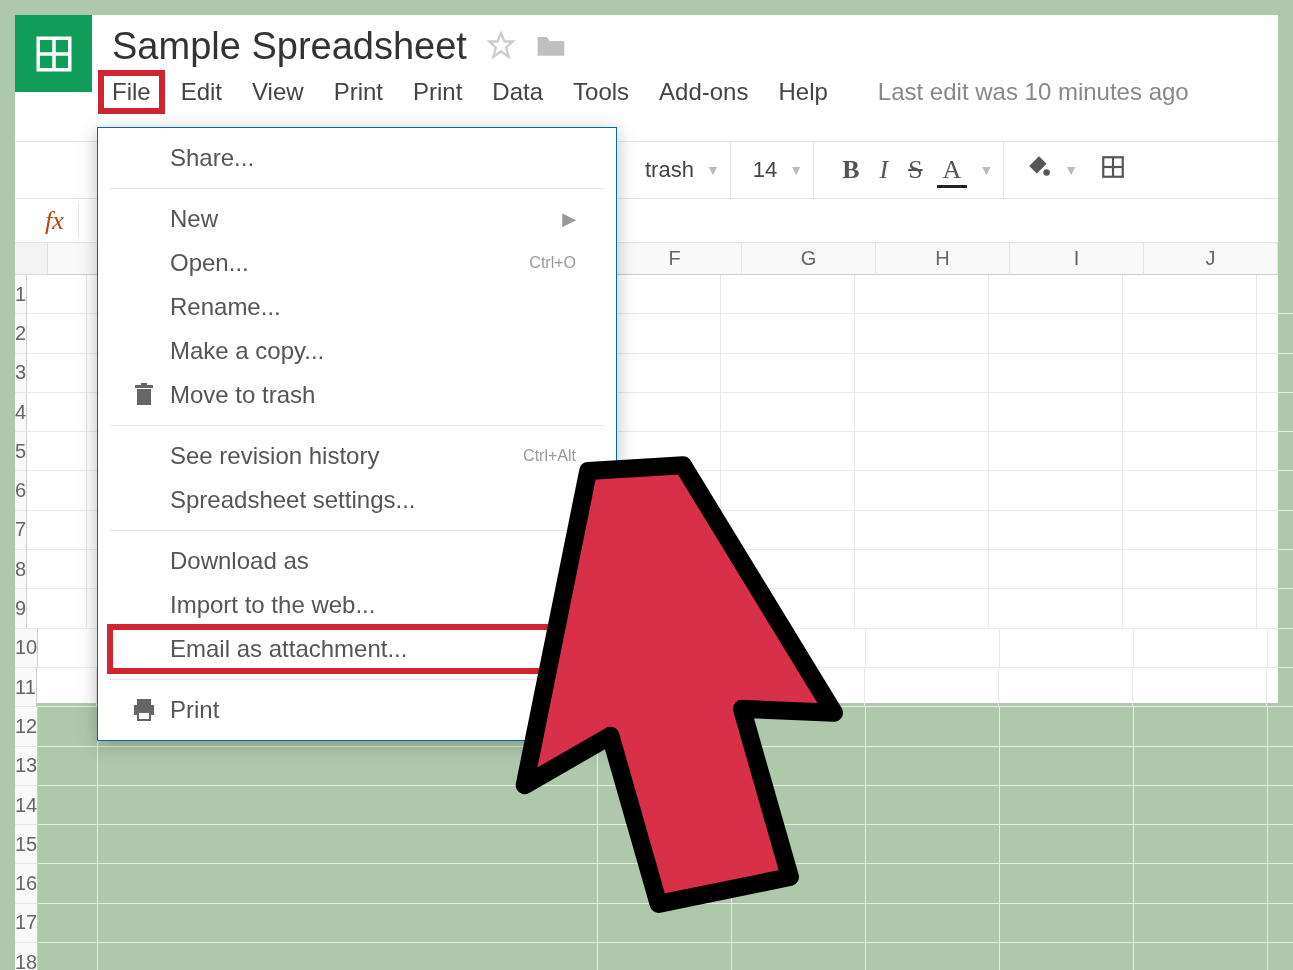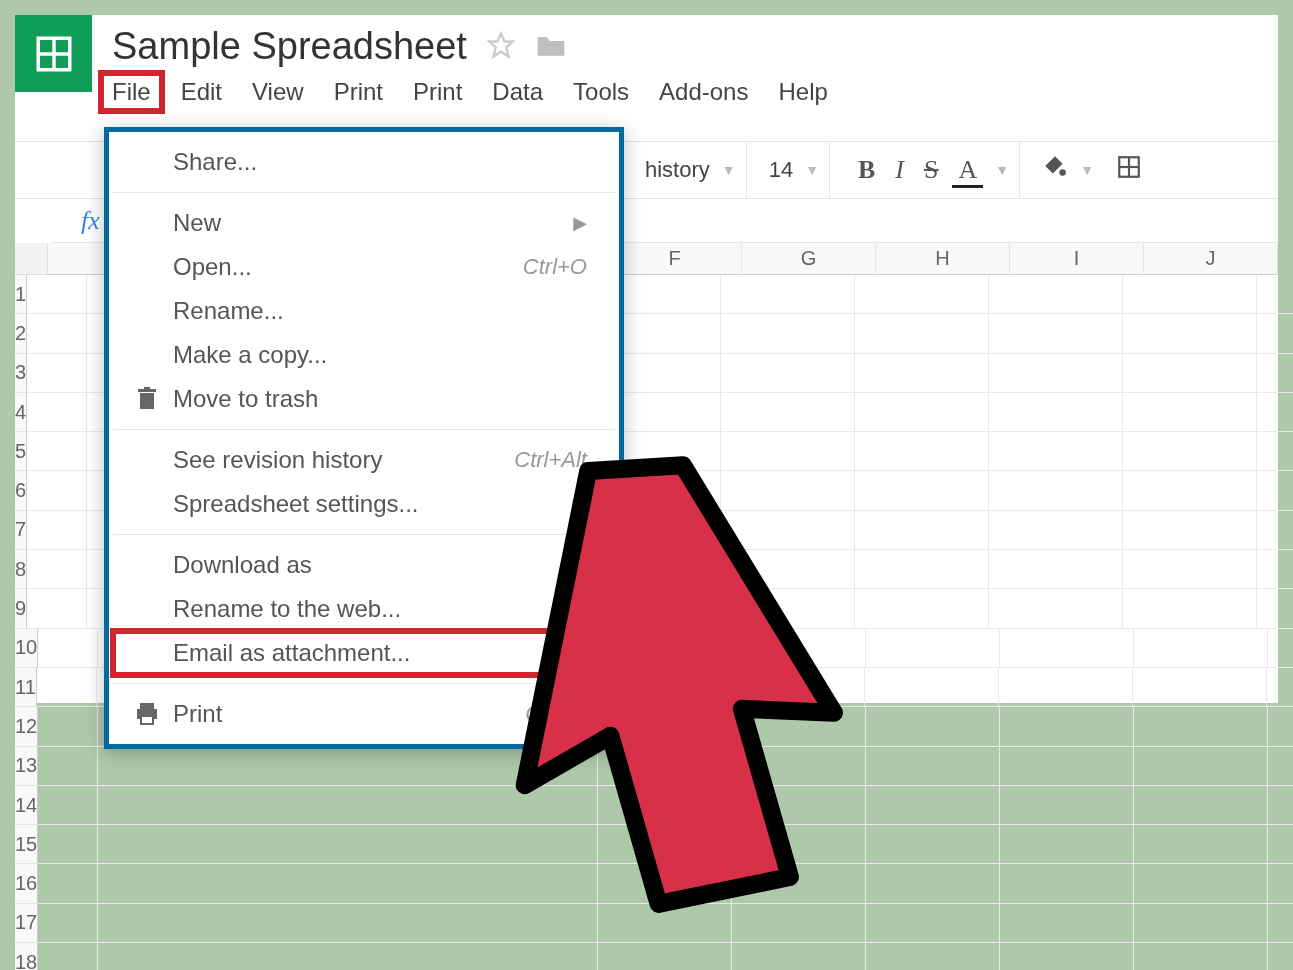--- a/index.html
+++ b/index.html
@@ -66,26 +66,25 @@
   .tb-strike { text-decoration:line-through;}
   .tb-underline-a { position:relative;}
   .tb-underline-a::after{ content:""; position:absolute; left:0; right:0; bottom:-3px; height:3px; background:#222;}
   .tb-dropdown-arrow { color:#bbb; font-size:14px; margin-left:4px;}
   .fx-bar {
     position:absolute;
     top:184px; left:0; right:0;
     height:44px;
     border-bottom:1px solid #e5e5e5;
     display:flex; align-items:center;
-    color:#3b82f6;
+    color:#c2410c;
     font-style:italic;
     font-family:"Times New Roman", serif;
     font-size:26px;
     padding-left:30px;
-    margin-left:36px;
   }
   .fx-bar .sep { width:1px; height:34px; background:#e5e5e5; margin:0 14px;}
   .grid {
     position:absolute;
     top:228px; left:0; right:0; bottom:0;
   }
   .col-headers {
     display:flex;
     height:32px;
     background:#f9f9f9;
@@ -106,46 +105,46 @@
     border-right:1px solid #e9e9e9;
     border-bottom:1px solid #e9e9e9;
   }
   .row:first-child .cell:first-child {
     outline:3px solid #1a73e8;
     outline-offset:-2px;
   }
   
   .dropdown {
     position:absolute;
-    top:112px; left:89px;
+    top:112px; left:82px;
     width:520px;
     background:#fff;
-    border:5px solid #0369a1;
+    border:1px solid #0369a1;
     box-shadow:0 4px 18px rgba(0,0,0,.25);
     z-index:100;
     font-size:24px;
     color:#555;
-    padding:8px 4px;
+    padding:8px 12px;
   }
   .dd-item {
     display:flex; align-items:center; justify-content:space-between;
     padding:8px 28px 8px 60px;
     height:44px;
     cursor:pointer;
   }
   .dd-item .icon-slot {
     position:absolute;
     left:20px;
     width:28px;
     display:flex; align-items:center; justify-content:center;
     color:#666;
   }
   .dd-item { position:relative;}
   .dd-sep { height:1px; background:#e5e5e5; margin:8px 0;}
-  .dd-shortcut { color:#999; font-size:22px;font-style:italic;}
+  .dd-shortcut { color:#999; font-size:16px;}
   .dd-arrow { color:#999; font-size:18px;}
   .dd-item.hl {
     outline:6px solid #d0252e;
     outline-offset:-3px;
   }
   
   .big-arrow {
     position:absolute;
     top:430px; left:350px;
     z-index:200;
@@ -182,27 +181,28 @@
       <div class="menu-bar">
         <span class="menu-item highlighted">File</span>
         <span class="menu-item">Edit</span>
         <span class="menu-item">View</span>
         <span class="menu-item">Print</span>
         <span class="menu-item">Print</span>
         <span class="menu-item">Data</span>
         <span class="menu-item">Tools</span>
         <span class="menu-item">Add-ons</span>
         <span class="menu-item">Help</span>
+        <span class="last-edit">Last edit was 10 minutes ago</span>
       </div>
     </div>
   </div>
 
   <div class="toolbar">
     <div class="tb-group">
-      <span>history</span>
+      <span>trash</span>
       <span class="tb-dropdown-arrow">▼</span>
     </div>
     <div class="tb-group">
       <span>14</span>
       <span class="tb-dropdown-arrow">▼</span>
     </div>
     <div class="tb-group">
       <span class="tb-btn tb-bold">B</span>
       <span class="tb-btn tb-italic">I</span>
       <span class="tb-btn tb-strike">S</span>
@@ -480,21 +480,21 @@
       <span class="dd-shortcut">Ctrl+Alt</span>
     </div>
     <div class="dd-item">
       <span>Spreadsheet settings...</span>
     </div>
     <div class="dd-sep"></div>
     <div class="dd-item">
       <span>Download as</span>
     </div>
     <div class="dd-item">
-      <span>Rename to the web...</span>
+      <span>Import to the web...</span>
     </div>
     <div class="dd-item hl">
       <span>Email as attachment...</span>
     </div>
     <div class="dd-sep"></div>
     <div class="dd-item">
       <span class="icon-slot">
         <svg width="24" height="22" viewBox="0 0 24 22" fill="#666">
             <rect x="5" y="0" width="14" height="6"></rect>
             <rect x="2" y="6" width="20" height="10"></rect>

